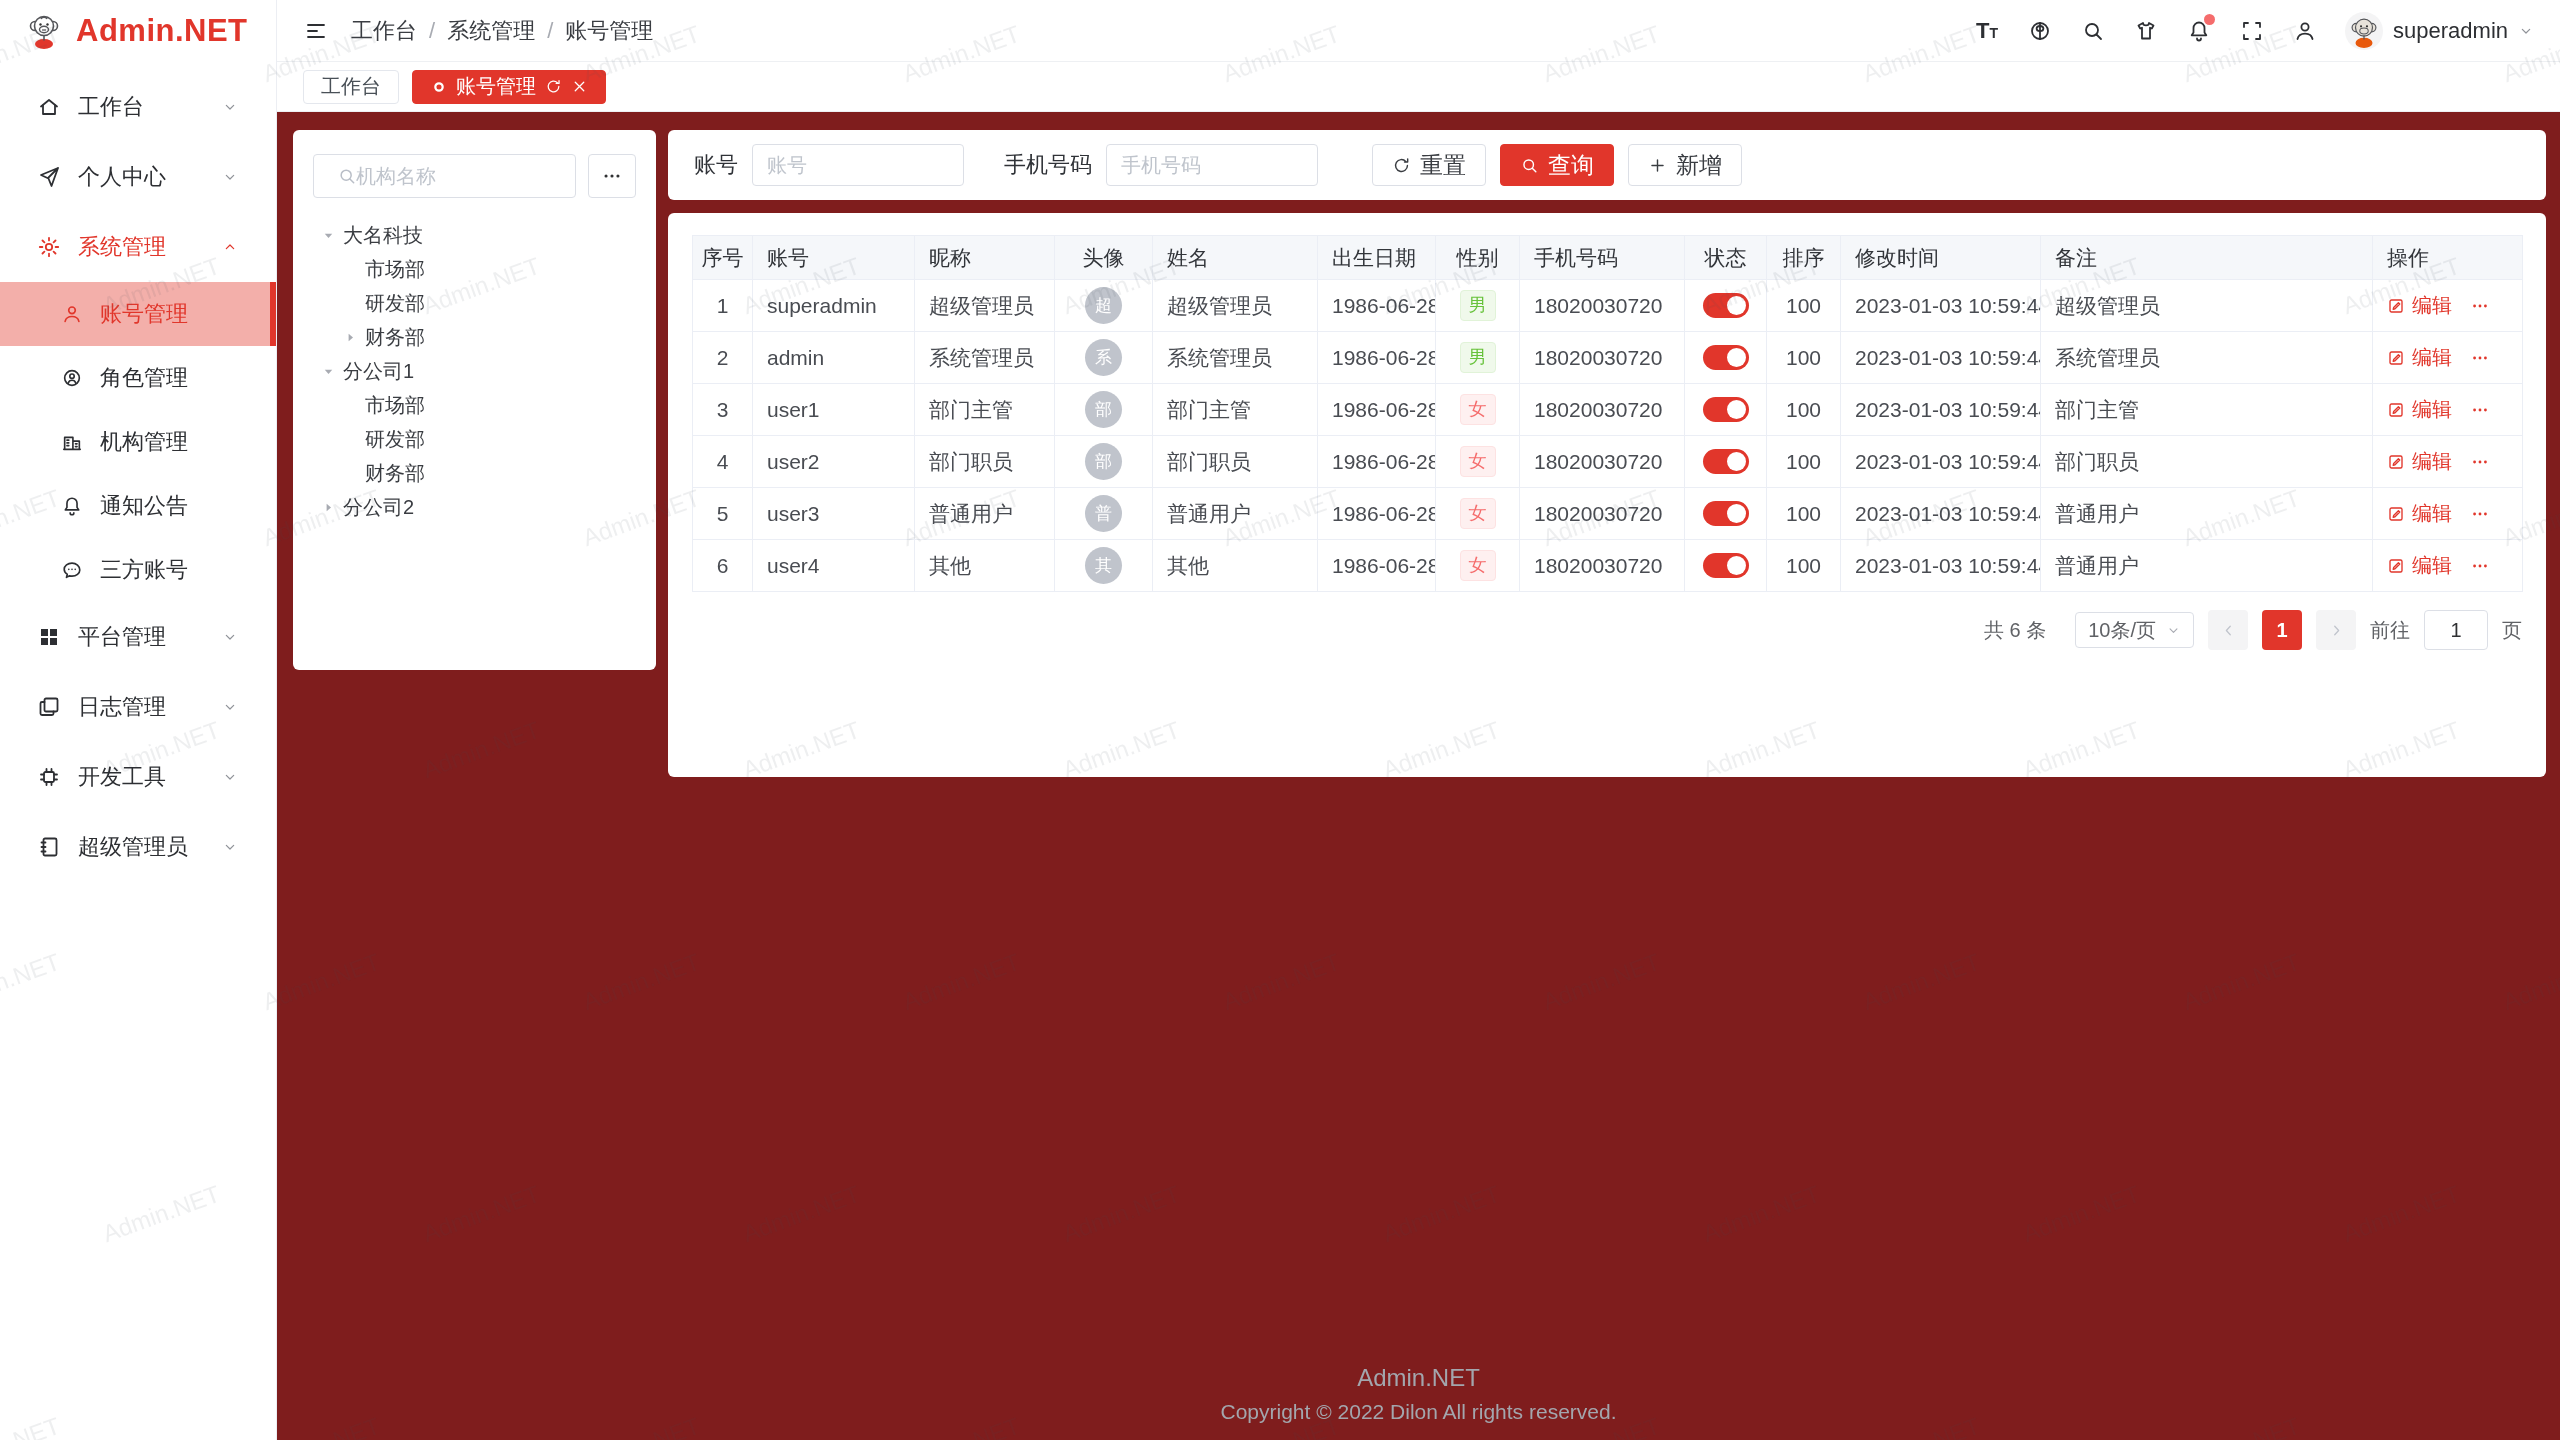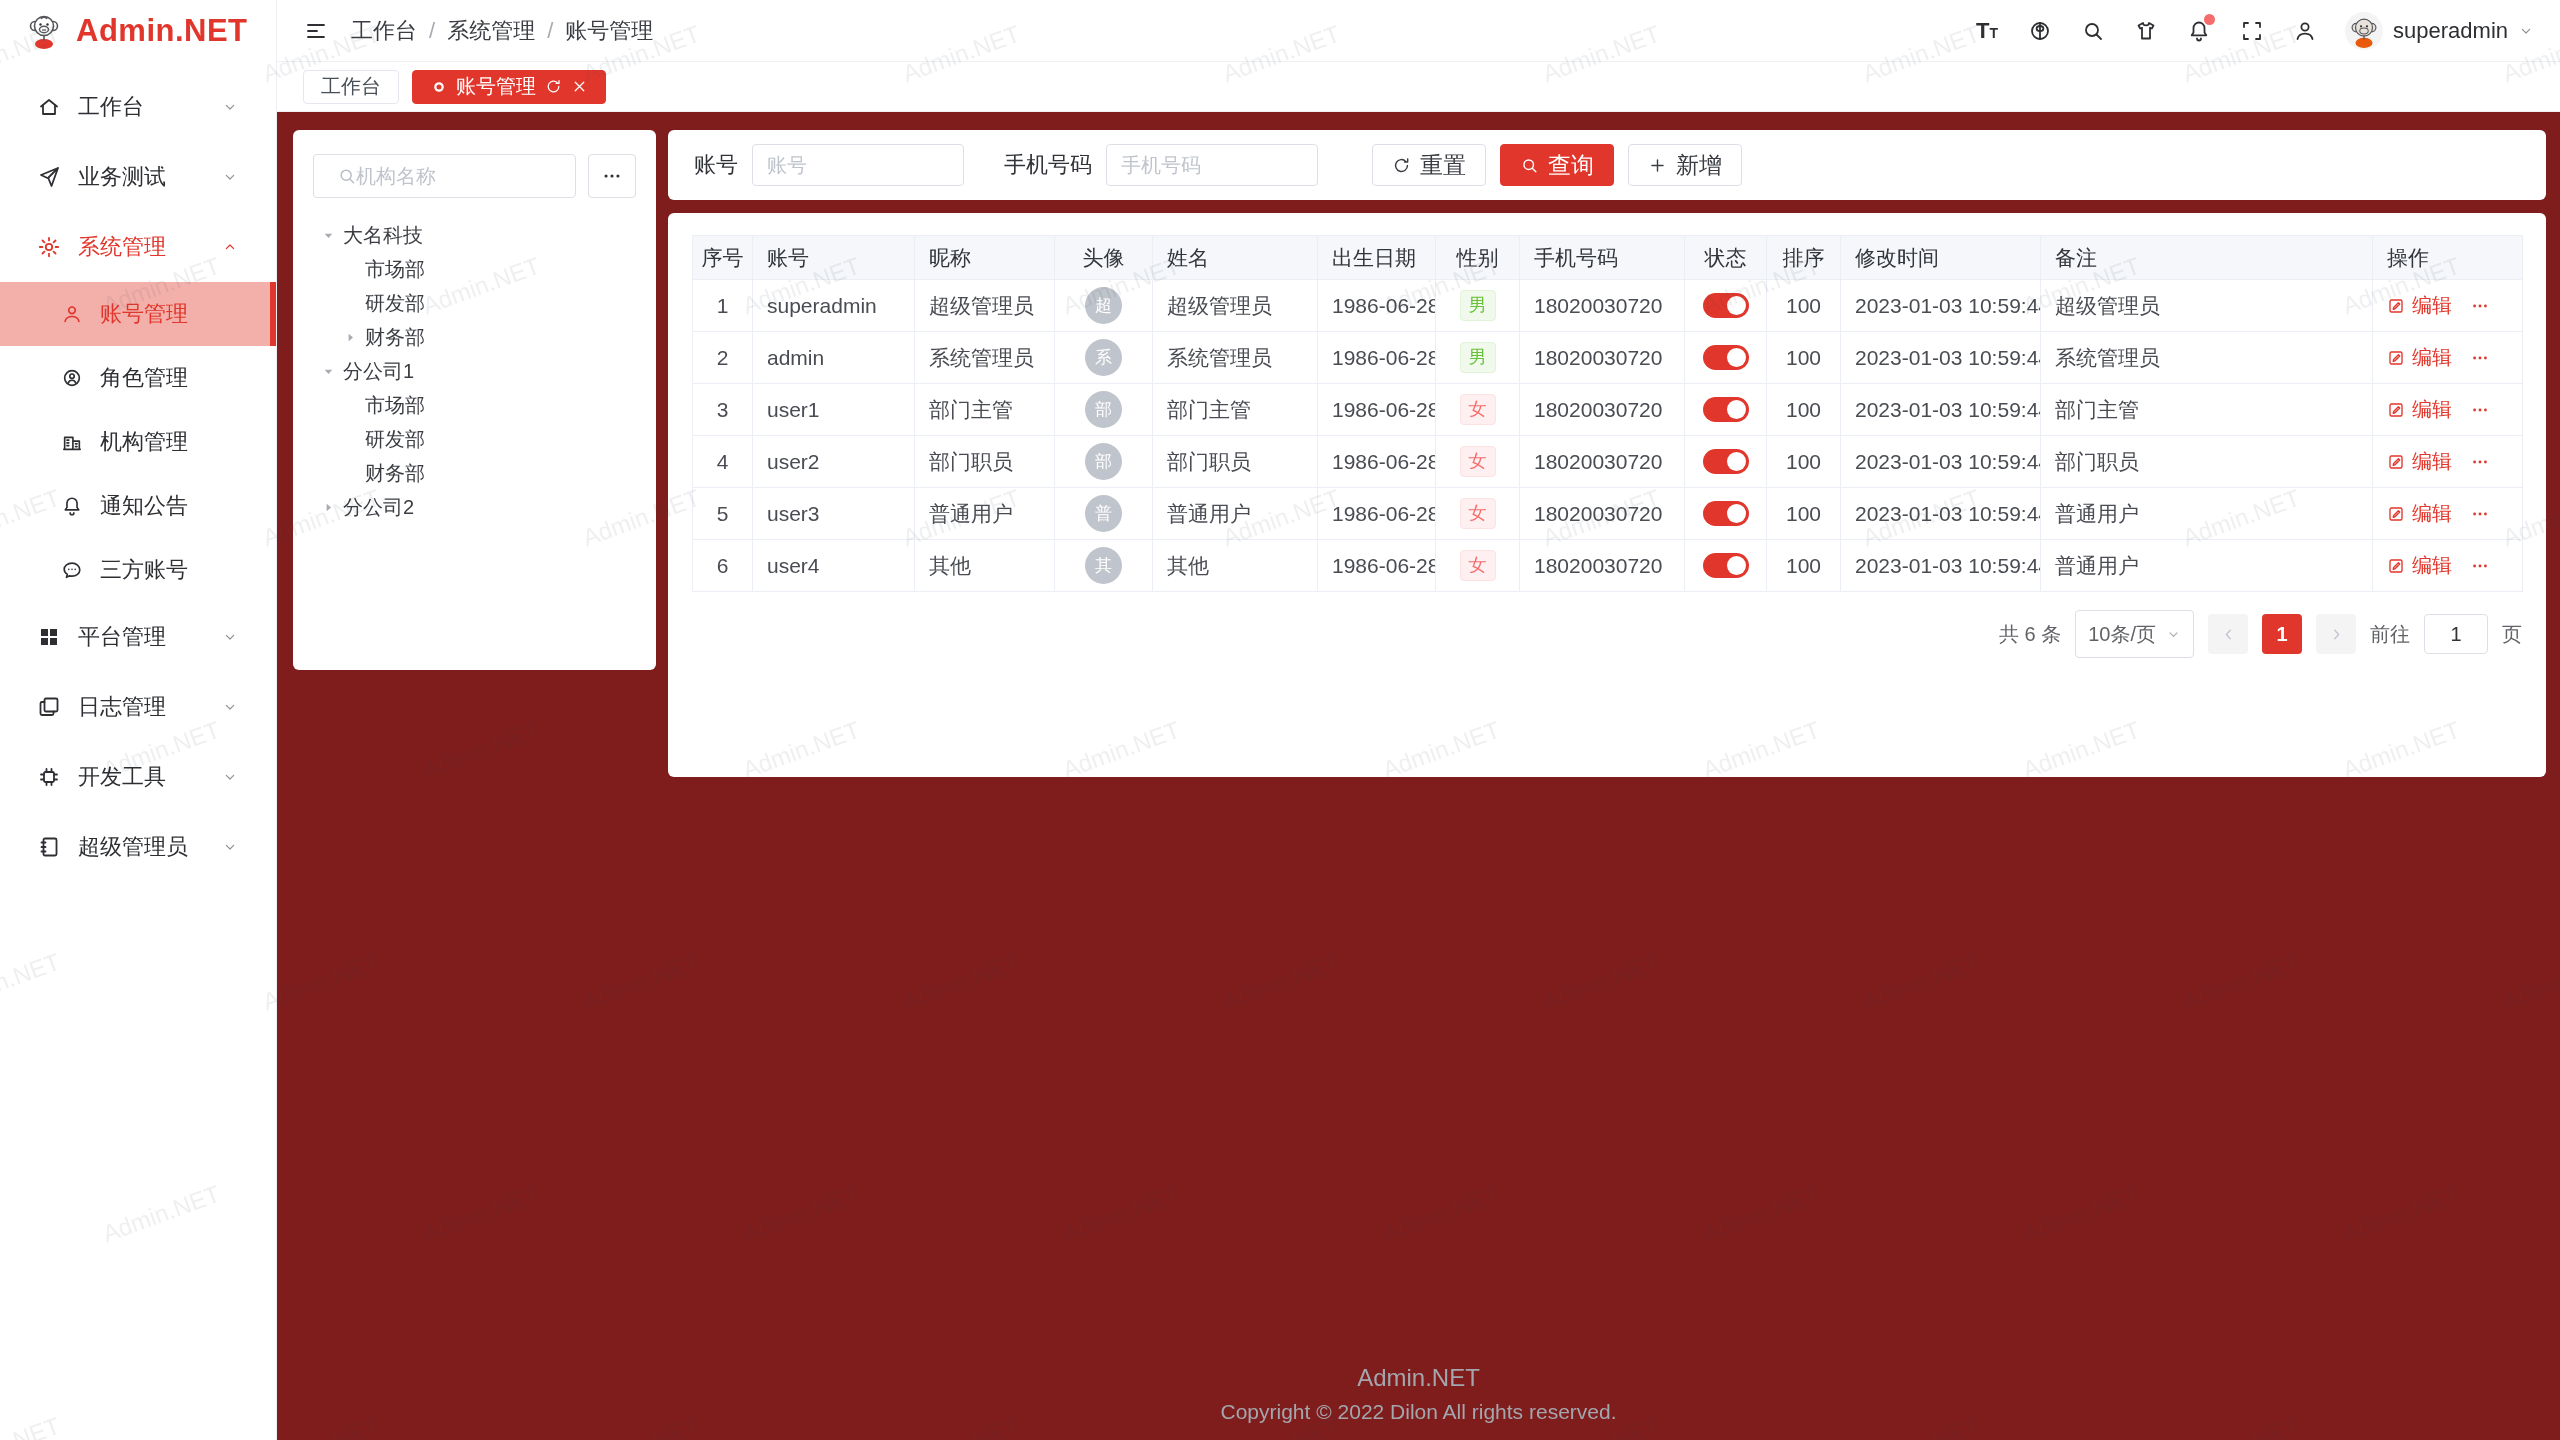--- a/index.html
+++ b/index.html
@@ -105,23 +105,23 @@
   .toggle { width:46px; height:25px; border-radius:13px; background:var(--primary);
     display:inline-block; position:relative; cursor:pointer; vertical-align:middle; }
   .toggle::after { content:""; position:absolute; right:3px; top:3px; width:19px; height:19px;
     border-radius:50%; background:#fff; }
   .ops { color:var(--primary); display:flex; align-items:center; gap:10px; }
   .op-edit { display:inline-flex; align-items:center; gap:7px; cursor:pointer; font-size:20px; }
   .op-more { cursor:pointer; display:inline-flex; margin-left:8px; }
 
   .pager { display:flex; align-items:center; justify-content:flex-end; gap:14px;
     margin-top:18px; font-size:20px; color:#606266; }
-  .pg-select { height:48px; min-width:118px; border:1px solid #dcdfe6; border-radius:4px;
+  .pg-select { height:36px; min-width:118px; border:1px solid #dcdfe6; border-radius:4px;
     display:flex; align-items:center; justify-content:center; gap:10px; padding:0 12px;
-    color:#606266; cursor:pointer; }
+    color:#606266; cursor:pointer;margin-left:15px; }
   .pg-select .chev { color:#a8abb2; }
   .pg-btn { width:40px; height:40px; border-radius:4px; background:#f4f4f5; color:#c0c4cc;
     display:flex; align-items:center; justify-content:center; cursor:pointer; }
   .pg-page { width:40px; height:40px; border-radius:4px; background:var(--primary); color:#fff;
     display:flex; align-items:center; justify-content:center; font-weight:600; cursor:pointer; }
   .pg-input { width:64px; height:40px; border:1px solid #dcdfe6; border-radius:4px;
     text-align:center; font-size:20px; color:#303133; outline:none; font-family:inherit; }
 
   .page-footer { position:absolute; left:0; right:0; bottom:16px; text-align:center; color:#a3a6ad; }
   .pf-1 { font-size:24px; margin-bottom:8px; }
@@ -167,21 +167,21 @@
             <path d="M6.5 9.5 12 15l5.5-5.5"></path>
           </svg>
         </span>
       </div>
       <div class="side-item">
         <span class="icon">
           <svg width="24" height="24" viewBox="0 0 24 24" fill="none" stroke="currentColor" stroke-width="1.8" stroke-linecap="round" stroke-linejoin="round">
             <path d="M21 3 11.5 12.5M21 3l-6.5 18-3-7.5L4 10z"></path>
           </svg>
         </span>
-        <span class="lbl">业务测试</span>
+        <span class="lbl">个人中心</span>
         <span class="icon chev">
           <svg width="16" height="16" viewBox="0 0 24 24" fill="none" stroke="currentColor" stroke-width="1.8" stroke-linecap="round" stroke-linejoin="round">
             <path d="M6.5 9.5 12 15l5.5-5.5"></path>
           </svg>
         </span>
       </div>
       <div class="side-item parent-active">
         <span class="icon">
           <svg width="24" height="24" viewBox="0 0 24 24" fill="none" stroke="currentColor" stroke-width="1.8" stroke-linecap="round" stroke-linejoin="round">
             <circle cx="12" cy="12" r="3.2"></circle>

